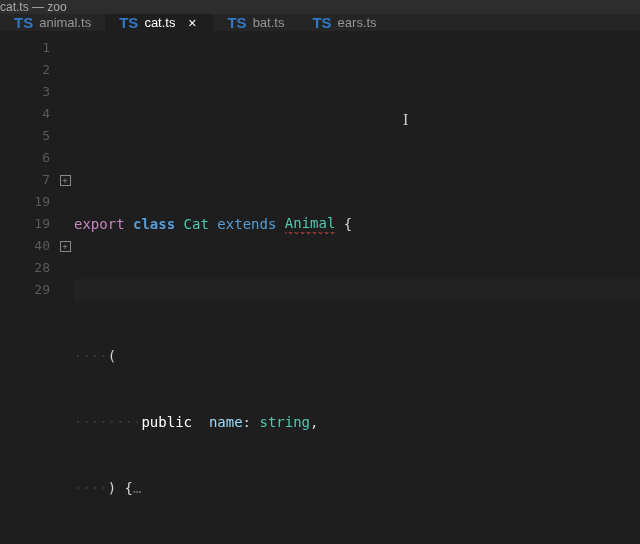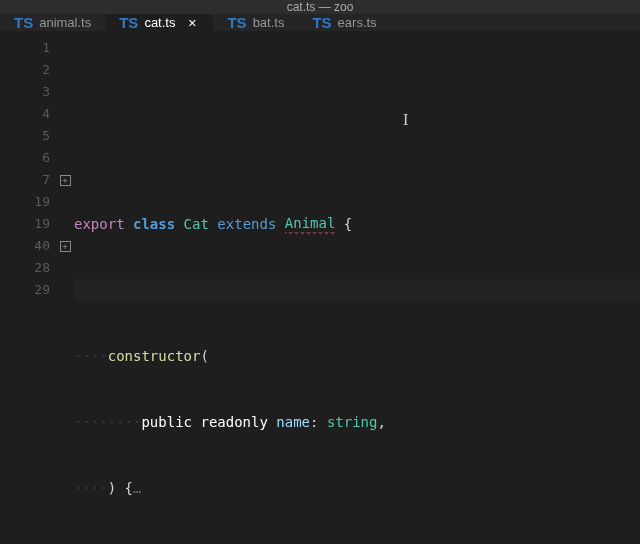--- a/index.html
+++ b/index.html
@@ -9,21 +9,20 @@
     font-size: 12px;
     background: #1e1e1e;
     color: #d4d4d4;
     display: flex;
     flex-direction: column;
   }
   .titlebar {
     height: 22px;
     background: #2d2d2d;
     display: flex;
-    justify-content: center;
     align-items: center;
     color: #aaa;
     font-family: -apple-system, 'Segoe UI', sans-serif;
     font-size: 12px;
     font-weight: 400;
   }
   .tabs {
     height: 35px;
     background: #252526;
     display: flex;
@@ -167,22 +166,22 @@
       <div>&nbsp;</div>
     <div><span class="fold">+</span></div>
     <div>&nbsp;</div>
       <div>&nbsp;</div>
   </div>
   <div class="code">
     <div class="row"></div>
     <div class="row"></div>
     <div class="row"><span class="kw-export">export</span><span>&nbsp;</span><span class="kw-class">class</span><span>&nbsp;</span><span class="classname">Cat</span><span>&nbsp;</span><span class="kw-ext">extends</span><span>&nbsp;</span><span class="classname err">Animal</span><span class="punct"> {</span></div>
     <div class="row cursor-row"></div>
-    <div class="row"><span class="ws-dot">····</span><span class="method">constructor</span><span class="punct">(</span></div>
-    <div class="row"><span class="ws-dot">········</span><span class="kw-mod">public</span><span>&nbsp;</span><span class="kw-mod">readonly</span><span>&nbsp;</span><span class="param">name</span><span class="punct">: </span><span class="typeprimitive">string</span><span class="punct">,</span></div>
+    <div class="row"><span class="ws-dot">····</span><span class="punct">(</span></div>
+    <div class="row"><span class="ws-dot">········</span><span class="kw-mod">public</span><span>&nbsp;</span><span>&nbsp;</span><span class="param">name</span><span class="punct">: </span><span class="typeprimitive">string</span><span class="punct">,</span></div>
     <div class="row"><span class="ws-dot">····</span><span class="punct">) {</span><span class="folded-dots">…</span></div>
     <div class="row"><span class="ws-dot">····</span><span class="punct">}</span></div>
     
     
     
     
   </div>
   <span class="text-cursor">I</span>
 </div>
 

